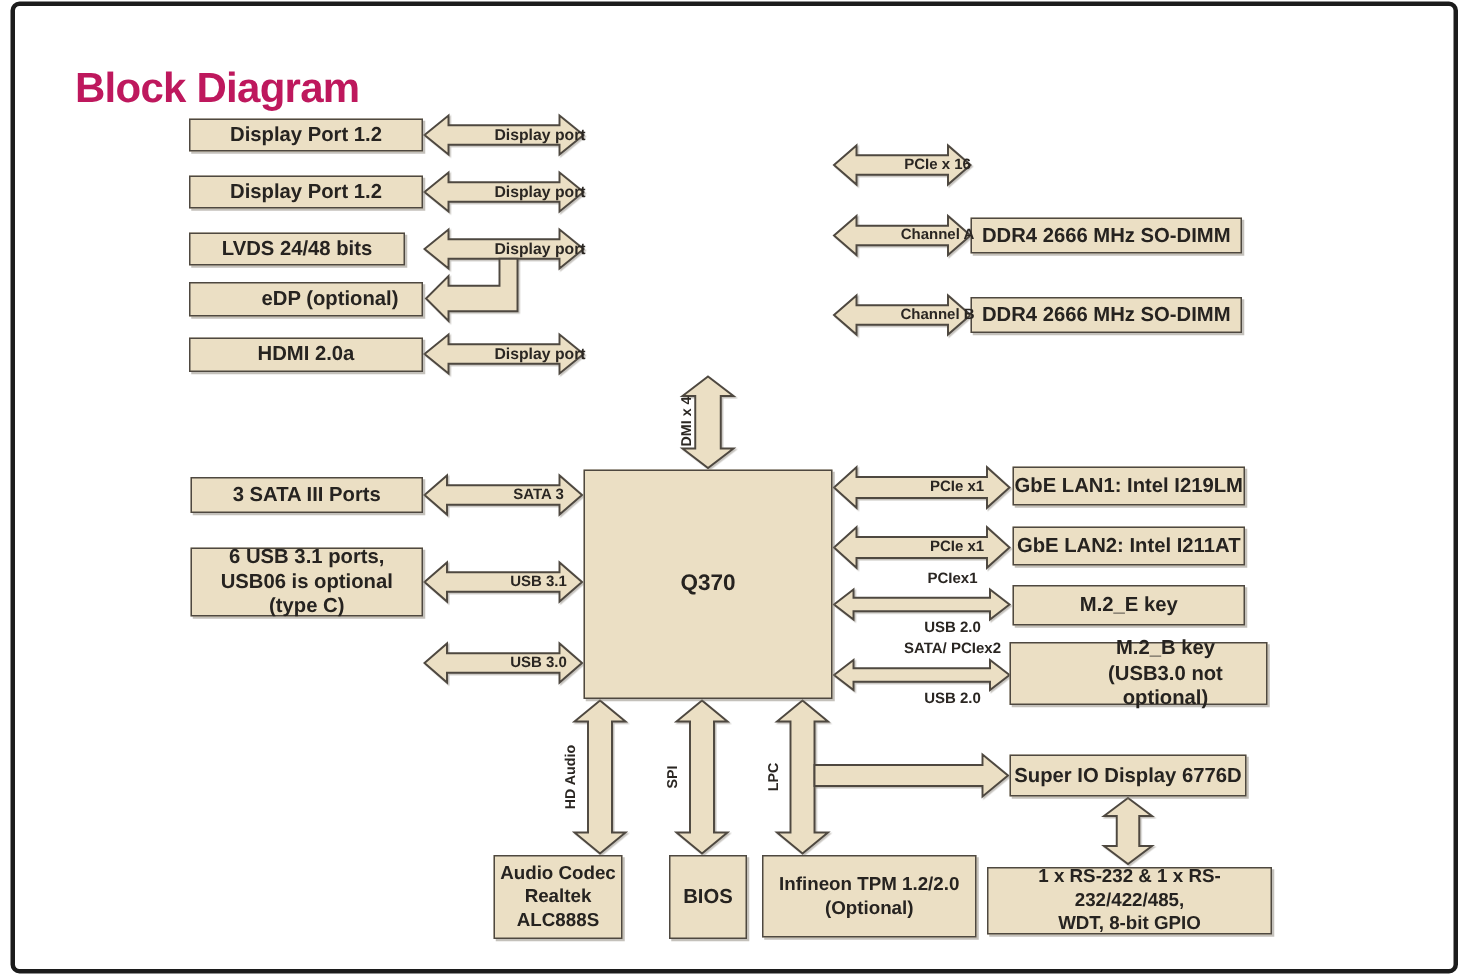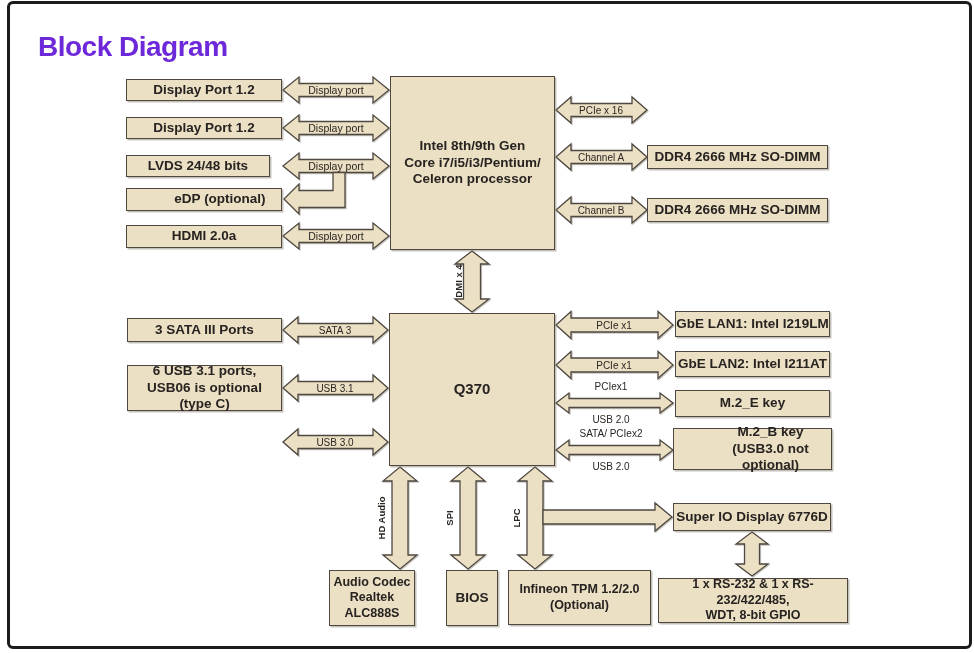--- a/index.html
+++ b/index.html
@@ -5,38 +5,38 @@
   html,body{margin:0;padding:0;background:#ffffff;}
   .page{
     position:relative;width:974px;height:653px;background:#ffffff;
     font-family:"Liberation Sans",sans-serif;color:#262320;overflow:hidden;
   }
   .frame{
     position:absolute;left:7px;top:1px;right:2px;bottom:4px;
     border:3px solid #1c1c1c;border-radius:6px;pointer-events:none;
   }
   .title{
-    position:absolute;left:34px;top:27px;margin:4px;
-    font-size:28px;font-weight:bold;letter-spacing:-0.5px;color:#6d28d9;
+    position:absolute;left:34px;top:27px;margin:16px;
+    font-size:28px;font-weight:bold;letter-spacing:-0.5px;color:#be185d;
   }
   .layer{position:absolute;left:0;top:0;}
   .arrow{fill:#ebdfc4;stroke:#4e4840;stroke-width:1.3;}
   .arrow{filter:drop-shadow(1px 1.5px 0 rgba(128,122,110,0.45));}
   .box{
     position:absolute;background:#ebdfc4;border:1.6px solid #4e4840;
     box-shadow:1.5px 1.5px 0 rgba(125,118,105,0.45);
     display:flex;flex-direction:column;align-items:center;justify-content:center;
     text-align:center;font-size:13.5px;font-weight:600;line-height:1.25;
     box-sizing:border-box;
   }
   .box .ln{display:block;}
   .small{font-size:12.5px;}
   .alabel{
     position:absolute;transform:translate(-50%,-50%);
-    font-size:10px;font-weight:400;white-space:nowrap;color:#2a2622;
+    font-size:10px;font-weight:700;white-space:nowrap;color:#2a2622;padding-left:48px;
   }
   .vlabel{
     position:absolute;transform:translate(-50%,-50%) rotate(-90deg);
     font-size:9.5px;font-weight:600;white-space:nowrap;color:#2a2622;
   }
 </style>
 </head>
 <body>
 
 <div class="page">
@@ -81,25 +81,20 @@
   <div class="box" style="left:126px;top:155px;width:144px;height:22px;">
       <span class="ln">LVDS 24/48 bits</span>
     </div>
   <div class="box" style="left:126px;top:188px;width:156px;height:23px;padding-left:32px;">
       <span class="ln">eDP (optional)</span>
     </div>
   <div class="box" style="left:126px;top:225px;width:156px;height:23px;">
       <span class="ln">HDMI 2.0a</span>
     </div>
 
-  <div class="box" style="left:390px;top:76px;width:165px;height:174px;">
-    <span class="ln">Intel 8th/9th Gen</span>
-    <span class="ln">Core i7/i5/i3/Pentium/</span>
-    <span class="ln">Celeron processor</span>
-  </div>
 
   <div class="box" style="left:647px;top:145px;width:181px;height:24px;">
       <span class="ln">DDR4 2666 MHz SO-DIMM</span>
     </div>
   <div class="box" style="left:647px;top:198px;width:181px;height:24px;">
       <span class="ln">DDR4 2666 MHz SO-DIMM</span>
     </div>
 
   <div class="box" style="left:127px;top:318px;width:155px;height:24px;">
       <span class="ln">3 SATA III Ports</span>
@@ -116,21 +111,21 @@
 
   <div class="box" style="left:675px;top:311px;width:155px;height:26px;">
       <span class="ln">GbE LAN1: Intel I219LM</span>
     </div>
   <div class="box" style="left:675px;top:351px;width:155px;height:26px;">
       <span class="ln">GbE LAN2: Intel I211AT</span>
     </div>
   <div class="box" style="left:675px;top:390px;width:155px;height:27px;">
       <span class="ln">M.2_E key</span>
     </div>
-  <div class="box" style="left:673px;top:428px;width:159px;height:42px;padding-left:36px;">
+  <div class="box" style="left:673px;top:428px;width:172px;height:42px;padding-left:36px;">
     <span class="ln">M.2_B key</span>
     <span class="ln">(USB3.0 not optional)</span>
   </div>
 
   <div class="box small" style="left:329px;top:570px;width:86px;height:56px;">
     <span class="ln">Audio Codec</span>
     <span class="ln">Realtek ALC888S</span>
   </div>
   <div class="box" style="left:446px;top:570px;width:52px;height:56px;">
       <span class="ln">BIOS</span>

